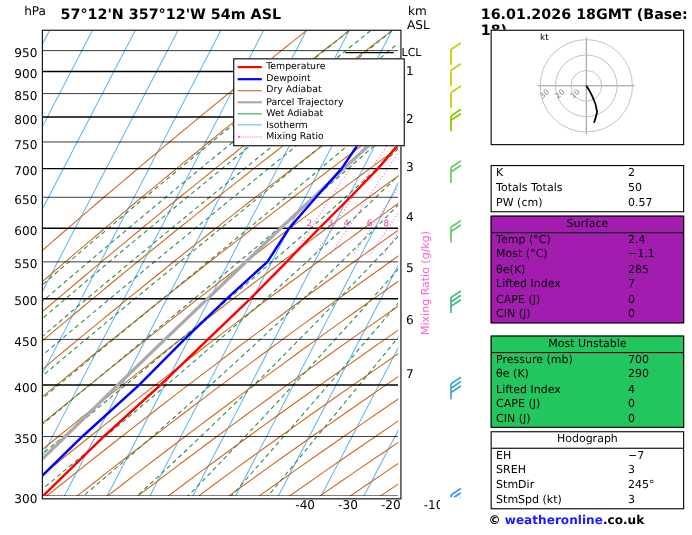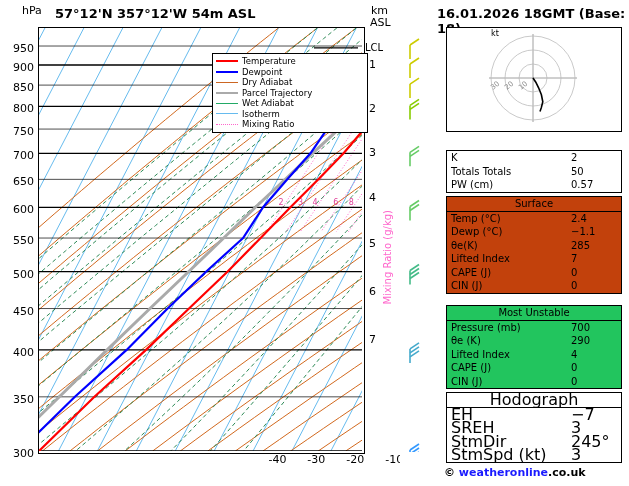--- a/index.html
+++ b/index.html
@@ -19,23 +19,23 @@
   .xtick{font-size:11px;text-anchor:middle;}
   #xaxis-label{left:110px;top:468px;font-size:11px;}
   
   #legend{left:212px;top:31px;width:148px;background:#fff;border:1px solid #000;padding:2px 3px;font-size:8.5px;line-height:10.5px;margin-top:22px;}
   .lgrow{display:flex;align-items:center;height:10.5px;}
   .lgline{width:22px;height:0;border-top-width:2px;border-top-style:solid;margin-right:4px;}
   
   #hodo-box{left:446px;top:27px;width:174px;height:103px;border:1px solid #000;background:#fff;}
   #kt-label{left:452px;top:29px;font-size:8px;padding-left:39px;}
   #tbl1{left:446px;top:150px;width:174px;border:1px solid #000;background:#fff;font-size:10px;}
-  #tbl2{left:446px;top:196px;width:174px;border:1px solid #000;background:#c2410c;font-size:10px;}
+  #tbl2{left:446px;top:196px;width:174px;border:1px solid #000;background:#a21caf;font-size:10px;}
   #tbl3{left:446px;top:305px;width:174px;border:1px solid #000;background:#22c55e;font-size:10px;}
-  #tbl4{left:446px;top:392px;width:174px;border:1px solid #000;background:#fff;font-size:16px;}
+  #tbl4{left:446px;top:392px;width:174px;border:1px solid #000;background:#fff;font-size:10px;}
   .trow{display:flex;justify-content:space-between;padding:0 4px;height:13.5px;line-height:13.5px;}
   .trow .v{min-width:46px;text-align:left;}
   .thead{text-align:center;height:13.5px;line-height:13.5px;border-bottom:1px solid #000;border-top:1px solid #000;}
   #copyright{left:444px;top:466px;font-size:11px;font-weight:bold;}
   .cwm{color:#1a1aff;text-align:center;}
   
   #mix-label{left:382px;top:210px;width:14px;font-size:10px;color:#ff66cc;writing-mode:vertical-rl;transform:rotate(180deg);}
   
   #barbs{left:396px;top:27px;width:42px;height:425px;}
 </style>
@@ -314,21 +314,21 @@
     </div>
   </div>
 
   <div class="abs" id="tbl2">
     <div class="thead" style="border-top:none">Surface</div>
     <div class="trow">
       <span>Temp (°C)</span>
       <span class="v">2.4</span>
     </div>
     <div class="trow">
-      <span>Dewp (°C)</span>
+      <span>Most (°C)</span>
       <span class="v">−1.1</span>
     </div>
     <div class="trow">
       <span>θe(K)</span>
       <span class="v">285</span>
     </div>
     <div class="trow">
       <span>Lifted Index</span>
       <span class="v">7</span>
     </div>

